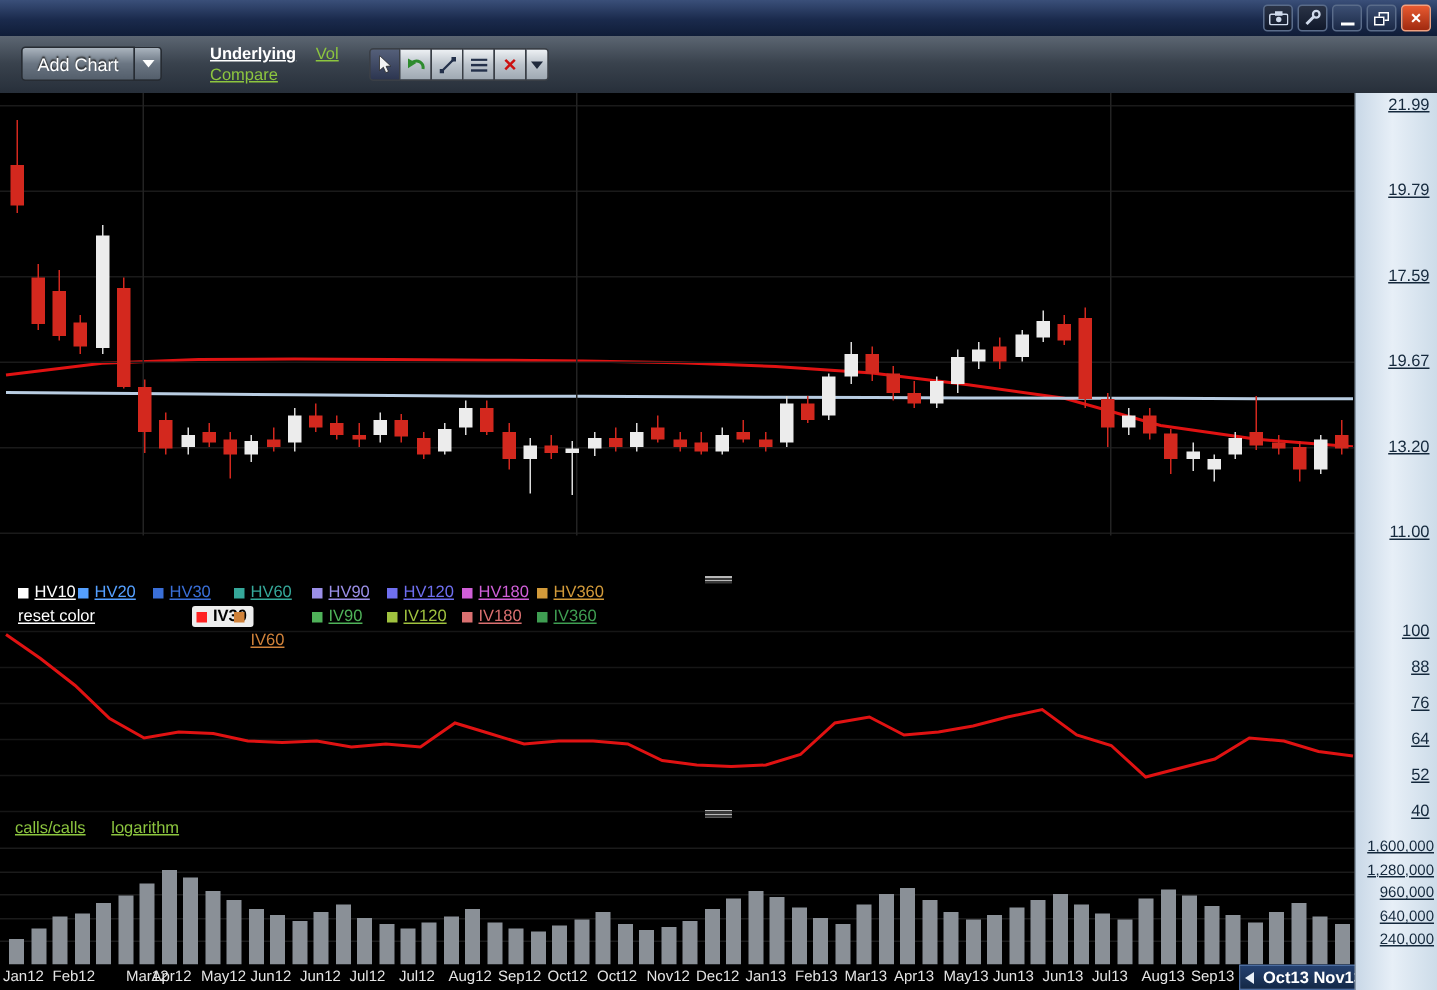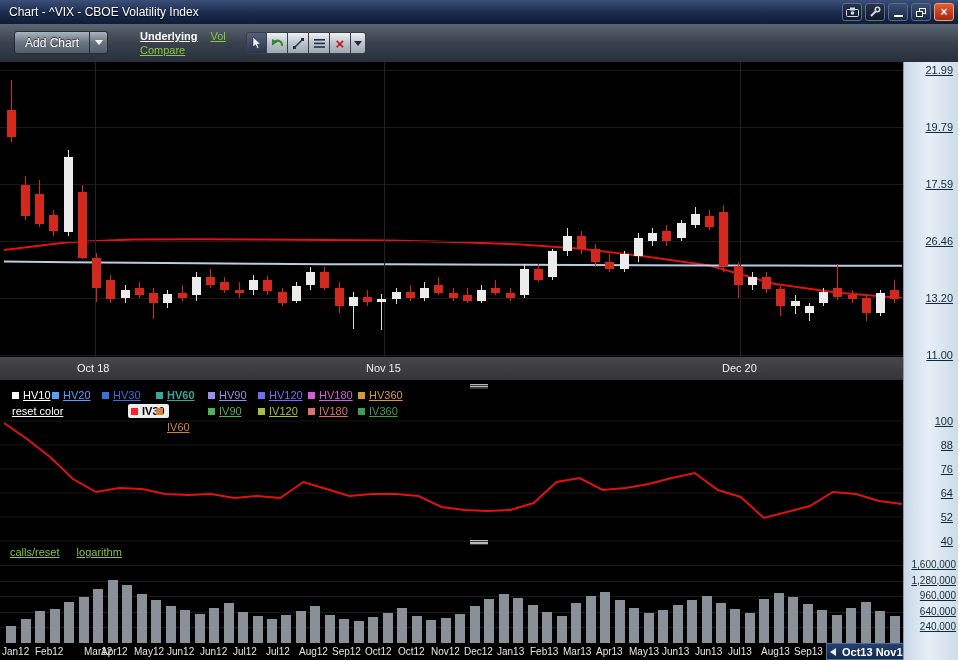--- a/index.html
+++ b/index.html
@@ -104,21 +104,20 @@
     background:linear-gradient(to right,#c9d8e7,#e7eff7 45%,#cddce9);border-left:1px solid #8a99a8;box-sizing:border-box;}
   .tick{position:absolute;right:5px;color:#14283c;font-size:11px;white-space:nowrap;text-decoration:underline;}
   .tick.small{font-size:10px;right:2px;}
 </style>
 </head>
 <body>
 
 <div id="app">
 
   <div id="titlebar">
-    <span id="title">Chart - ^VIX - CBOE Volatility Index</span>
     <div id="win-controls">
       <div class="wbtn dark">
         <svg width="13" height="10" viewBox="0 0 13 10">
           <rect x="0.5" y="2.5" width="12" height="7" rx="1" fill="none" stroke="#cfdaec"></rect>
           <rect x="4" y="0.5" width="5" height="3" fill="#cfdaec"></rect>
           <circle cx="6.5" cy="6" r="1.8" fill="#cfdaec"></circle>
         </svg>
       </div>
       <div class="wbtn dark">
         <svg width="12" height="12" viewBox="0 0 12 12">
@@ -322,45 +321,40 @@
       <div class="wick dn" style="left: 851.6px; top: 228.2px; height: 13px;"></div>
       <div class="cbody dn" style="left: 847.6px; top: 233.4px; height: 3.9px;"></div>
       <div class="wick dn" style="left: 865.9px; top: 232.1px; height: 27.2px;"></div>
       <div class="cbody dn" style="left: 861.9px; top: 235.9px; height: 15.6px;"></div>
       <div class="wick up" style="left: 880.1px; top: 228.2px; height: 25.9px;"></div>
       <div class="cbody up" style="left: 876.1px; top: 230.8px; height: 20.7px;"></div>
       <div class="wick dn" style="left: 894.4px; top: 217.8px; height: 23.3px;"></div>
       <div class="cbody dn" style="left: 890.4px; top: 228.2px; height: 9.1px;"></div>
     </div>
 
-  <div id="xaxis-band">
-      <span class="xlab" style="left: 77px;">Oct 18</span>
-      <span class="xlab" style="left: 366px;">Nov 15</span>
-      <span class="xlab" style="left: 722px;">Dec 20</span>
-    </div>
   <div id="hscroll-thumb"></div>
 
   <div class="grip" style="top:384px"></div>
 
   <div class="leg-row" style="top:388px" id="legend-row1">
       <span class="leg-item" style="left: 12px; text-decoration: underline;">
         <span class="sq" style="background: rgb(255, 255, 255);"></span>
         <a class="leg-link" style="color: rgb(255, 255, 255);">HV10</a>
       </span>
       <span class="leg-item" style="left: 52px;">
         <span class="sq" style="background: rgb(85, 160, 255);"></span>
         <a class="leg-link" style="color: rgb(85, 160, 255);">HV20</a>
       </span>
       <span class="leg-item" style="left: 102px;">
         <span class="sq" style="background: rgb(58, 111, 216);"></span>
         <a class="leg-link" style="color: rgb(58, 111, 216);">HV30</a>
       </span>
       <span class="leg-item" style="left: 156px;">
         <span class="sq" style="background: rgb(53, 168, 154);"></span>
-        <a class="leg-link" style="color: rgb(53, 168, 154); font-weight: bold;">HV60</a>
+        <a class="leg-link" style="color: rgb(53, 168, 154);">HV60</a>
       </span>
       <span class="leg-item" style="left: 208px;">
         <span class="sq" style="background: rgb(155, 143, 232);"></span>
         <a class="leg-link" style="color: rgb(155, 143, 232);">HV90</a>
       </span>
       <span class="leg-item" style="left: 258px;">
         <span class="sq" style="background: rgb(111, 111, 240);"></span>
         <a class="leg-link" style="color: rgb(111, 111, 240);">HV120</a>
       </span>
       <span class="leg-item" style="left: 308px;">
@@ -408,21 +402,21 @@
       <line x1="0" y1="51.0" x2="903" y2="51.0" stroke="#161616" stroke-width="1"></line>
       <line x1="0" y1="75.0" x2="903" y2="75.0" stroke="#161616" stroke-width="1"></line>
       <line x1="0" y1="99.0" x2="903" y2="99.0" stroke="#161616" stroke-width="1"></line>
       <line x1="0" y1="123.0" x2="903" y2="123.0" stroke="#161616" stroke-width="1"></line>
       <polyline points="4.0,5.0 27.0,21.0 50.1,39.0 73.1,61.0 96.1,74.0 119.1,70.0 142.2,71.0 165.2,76.0 188.2,77.0 211.2,76.0 234.3,80.0 257.3,78.0 280.3,80.0 303.3,64.0 326.4,71.0 349.4,78.0 372.4,76.0 395.4,76.0 418.5,78.0 441.5,89.0 464.5,92.0 487.5,93.0 510.6,92.0 533.6,85.0 556.6,64.0 579.6,60.0 602.7,72.0 625.7,70.0 648.7,66.0 671.7,60.0 694.8,55.0 717.8,72.0 740.8,79.0 763.8,100.0 786.9,94.0 809.9,88.0 832.9,74.0 855.9,76.0 879.0,83.0 902.0,86.0" fill="none" stroke="#e01212" stroke-width="2"></polyline>
     </svg>
 
   <div class="grip" style="top:540px"></div>
 
   <div id="scale-links">
-    <a class="glink">calls/reset</a>
+    <a class="glink">calls/calls</a>
     <a class="glink">logarithm</a>
   </div>
 
   <div id="vol-chart">
       <div class="vgrid2" style="top: 7px;"></div>
       <div class="vgrid2" style="top: 22.6px;"></div>
       <div class="vgrid2" style="top: 38.2px;"></div>
       <div class="vgrid2" style="top: 53.8px;"></div>
       <div class="vgrid2" style="top: 69.4px;"></div>
       <div class="vbar" style="left: 6.2px; width: 10px; top: 67.9px; height: 17.1px; background: rgb(138, 144, 151);"></div>
@@ -526,21 +520,21 @@
       <div class="rn-arrow">
         <i class="tri-right"></i>
       </div>
     </div>
   </div>
 
   <div id="axis-strip">
       <span class="tick" style="top: 2px;">21.99</span>
       <span class="tick" style="top: 59.1px;">19.79</span>
       <span class="tick" style="top: 116.1px;">17.59</span>
-      <span class="tick" style="top: 173.2px;">26.46</span>
+      <span class="tick" style="top: 173.2px;">19.67</span>
       <span class="tick" style="top: 229.9px;">13.20</span>
       <span class="tick" style="top: 287px;">11.00</span>
       <span class="tick" style="top: 353px;">100</span>
       <span class="tick" style="top: 377px;">88</span>
       <span class="tick" style="top: 401px;">76</span>
       <span class="tick" style="top: 425px;">64</span>
       <span class="tick" style="top: 449px;">52</span>
       <span class="tick" style="top: 473px;">40</span>
       <span class="tick small" style="top: 497px;">1,600,000</span>
       <span class="tick small" style="top: 512.6px;">1,280,000</span>

